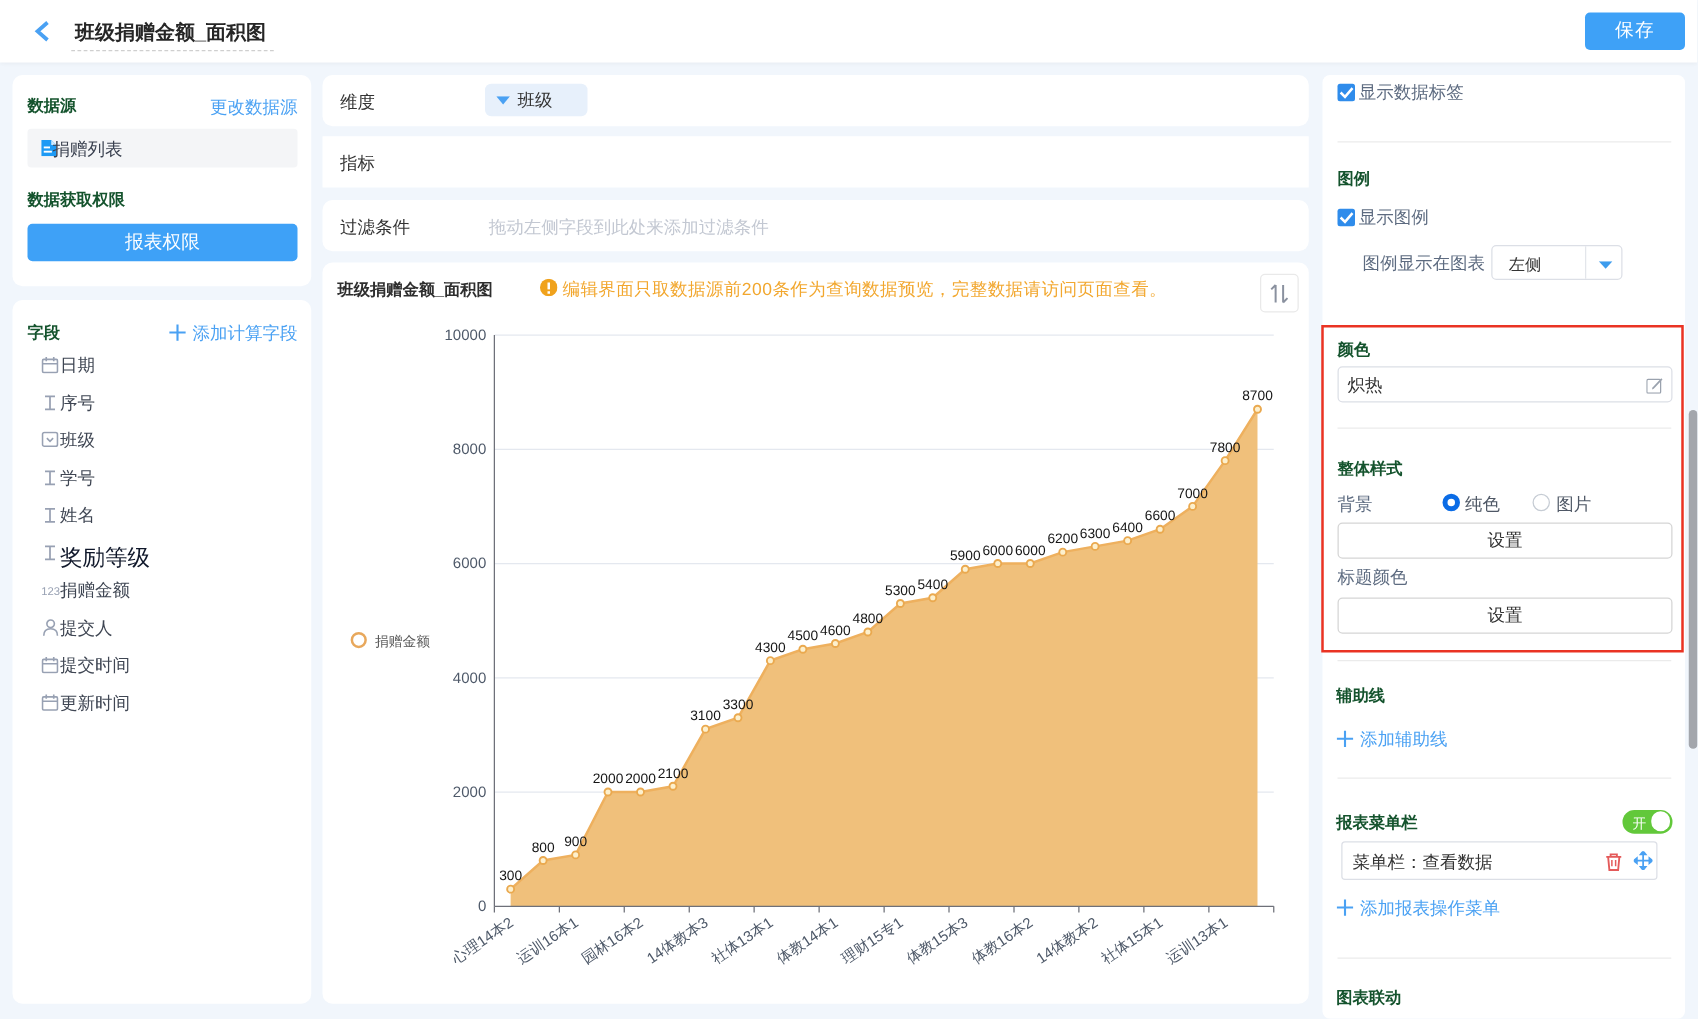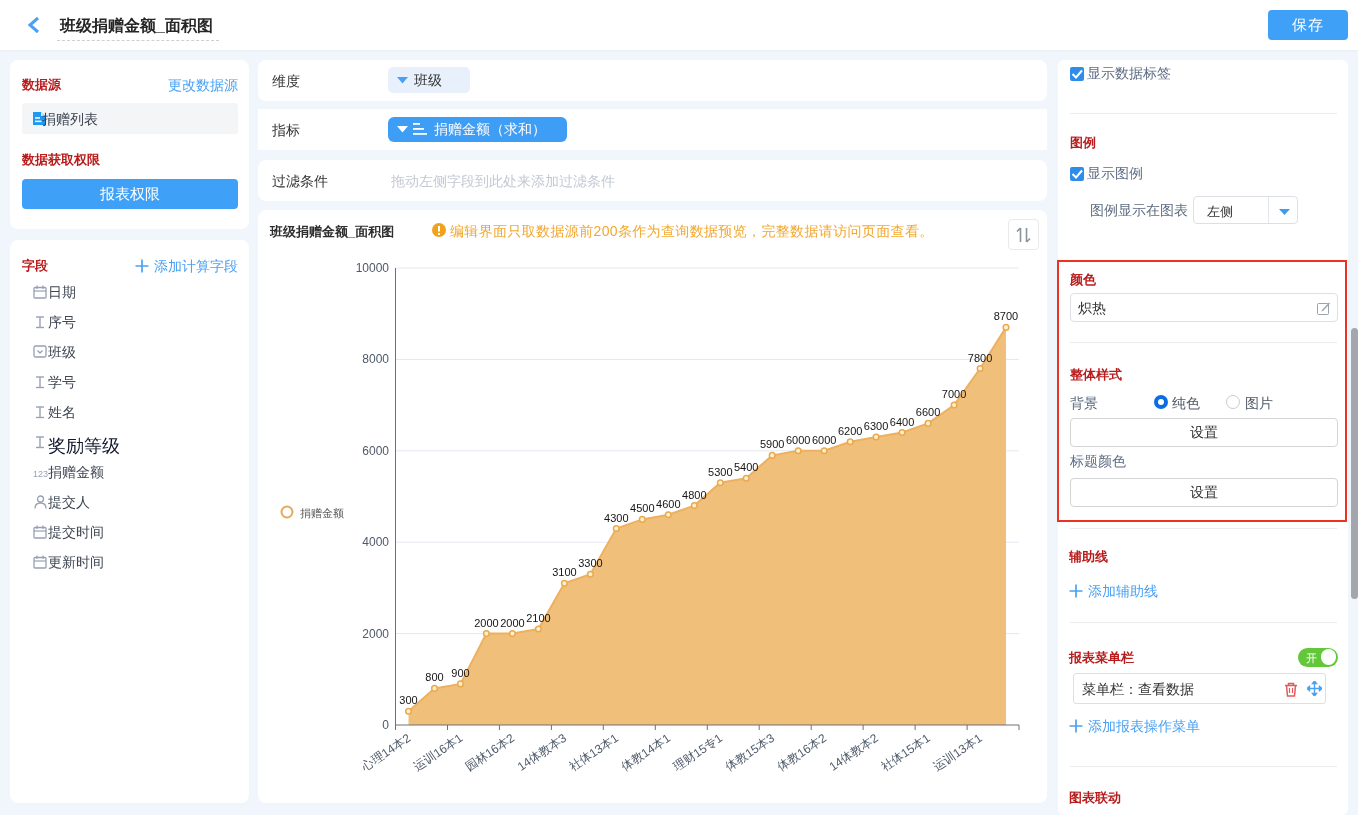--- a/index.html
+++ b/index.html
@@ -1,20 +1,20 @@
 <!DOCTYPE html>
 <html><head>
 <meta charset="utf-8">
 <style>
 * { margin:0; padding:0; box-sizing:border-box; }
 html,body { width:1358px; height:815px; overflow:hidden; }
 body { font-family:"Liberation Sans",sans-serif; background:#f1f6fc; position:relative; }
 .abs { position:absolute; }
 .card { position:absolute; background:#fff; border-radius:8px; }
-.bold { font-weight:bold; color:#b91c1c; font-size:13px; }
+.bold { font-weight:bold; color:#14532d; font-size:13px; }
 .blue { color:#4aa1f3; }
 .gray-label { color:#5d6b80; font-size:14px; }
 
 
 #hdr { position:absolute; left:0; top:0; width:1358px; height:50px; background:#fff; box-shadow:0 1px 3px rgba(0,0,0,0.04); }
 #title { position:absolute; left:60px; top:16px; font-size:16px; font-weight:bold; color:#262626; }
 #title-line { position:absolute; left:57px; top:40px; width:162px; border-bottom:1px dashed #cfcfcf; }
 #savebtn { position:absolute; left:1268px; top:10px; width:80px; height:30px; background:#3ea1f7; border-radius:4px; color:#fff; font-size:15px; text-align:center; line-height:30px; letter-spacing:1px; }
 
 
@@ -134,31 +134,20 @@
   <div class="mlabel">维度</div>
   <div class="abs" style="left:130px;top:7px;width:82px;height:26px;background:#e7f0fb;border-radius:5px">
     <svg class="abs" style="left:9px;top:10px" width="11" height="7">
         <polygon points="0,0 11,0 5.5,6.5" fill="#4aa1f3"></polygon>
       </svg>
     <span class="abs" style="left:26px;top:5px;font-size:14px;color:#333">班级</span>
   </div>
 </div>
 <div class="card" id="mrow2">
   <div class="mlabel">指标</div>
-  <div class="abs" style="left:130px;top:8px;width:179px;height:25px;background:#3e9df5;border-radius:6px">
-    <svg class="abs" style="left:9px;top:9px" width="11" height="7">
-        <polygon points="0,0 11,0 5.5,6.5" fill="#fff"></polygon>
-      </svg>
-    <svg class="abs" style="left:25px;top:5px" width="16" height="14">
-      <rect x="0" y="1" width="7" height="1.8" fill="#fff"></rect>
-      <rect x="0" y="6" width="11" height="1.8" fill="#fff"></rect>
-      <rect x="0" y="11" width="14" height="1.8" fill="#fff"></rect>
-    </svg>
-    <span class="abs" style="left:46px;top:4px;font-size:14px;color:#fff">捐赠金额（求和）</span>
-  </div>
 </div>
 <div class="card" id="mrow3">
   <div class="mlabel">过滤条件</div>
   <div class="abs" style="left:133px;top:13px;font-size:14px;color:#c3c8d2">拖动左侧字段到此处来添加过滤条件</div>
 </div>
 
 <div class="card" id="mchart">
   <div class="abs" style="left:12px;top:13px;font-size:13px;font-weight:bold;color:#2e2e2e">班级捐赠金额_面积图</div>
   <svg class="abs" style="left:174px;top:13px" width="14" height="14">
       <circle cx="7" cy="7" r="7" fill="#f0a21c"></circle>

